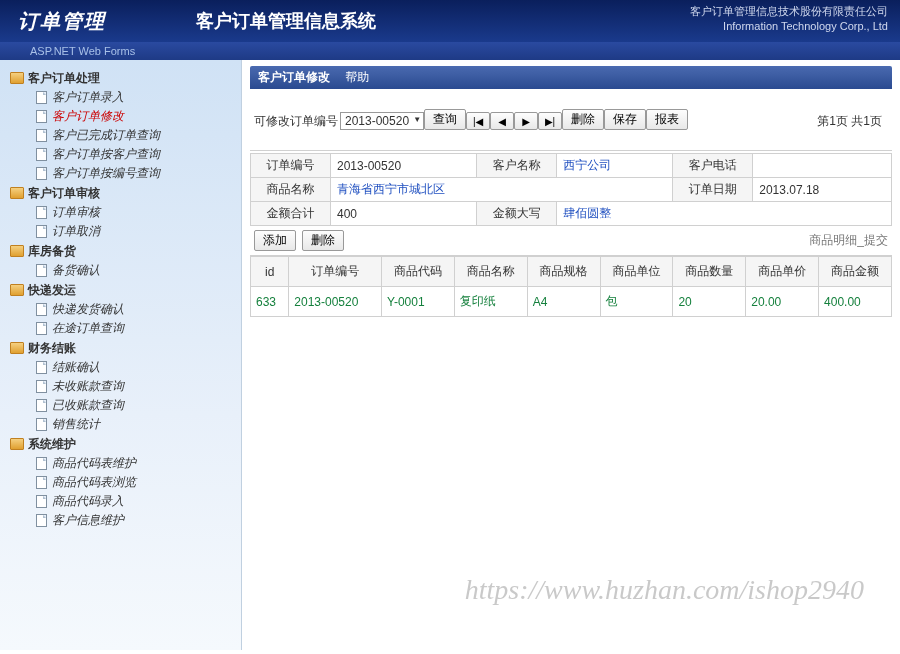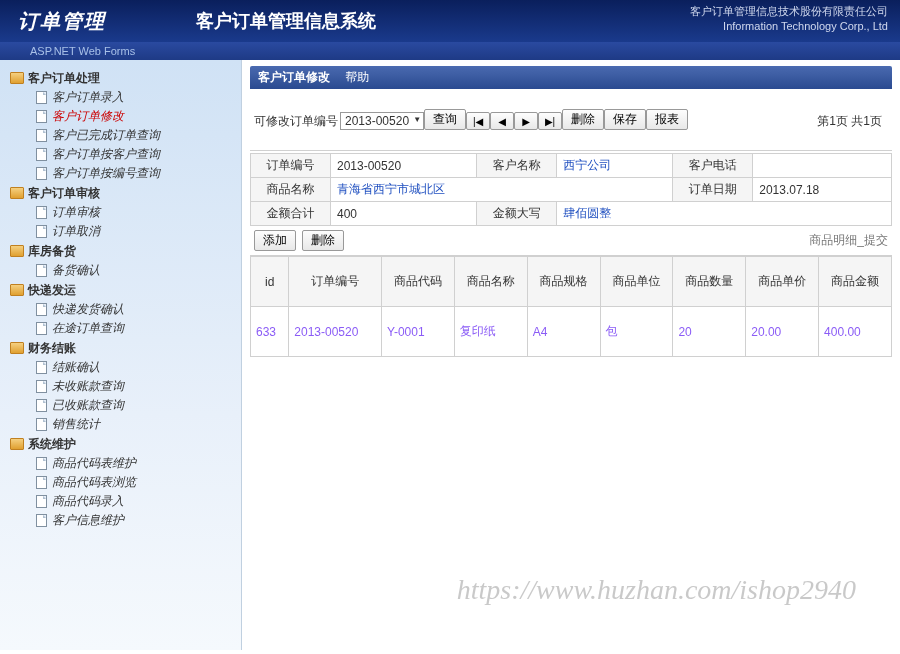--- a/index.html
+++ b/index.html
@@ -41,25 +41,25 @@
     
     .form-table { width: 100%; border-collapse: collapse; margin-top: 2px; }
     .form-table td { border: 1px solid #d0d0d0; padding: 3px 6px; font-size: 12px; }
     .form-table .label-cell { background: #f5f5f5; text-align: center; width: 80px; }
     .form-table .link-val { color: #2050c0; cursor: pointer; }
     
     .detail-bar { display: flex; align-items: center; padding: 4px 4px; border-bottom: 1px solid #d0d0d0; gap: 6px; }
     .detail-bar .right-label { margin-left: auto; color: #777; }
     
     .data-table { width: 100%; border-collapse: collapse; }
-    .data-table th, .data-table td { border: 1px solid #d0d0d0; padding: 16px 5px; font-size: 12px; text-align: left; }
+    .data-table th, .data-table td { border: 1px solid #d0d0d0; padding: 6px 5px; font-size: 12px; text-align: left; }
     .data-table th { background: #f5f5f5; font-weight: normal; text-align: center; }
-    .data-table td { color: #8b5cf6; }
+    .data-table td { color: #15803d; }
     
-    .watermark { position: absolute; bottom: 48px; right: 44px; font-size: 28px; font-style: italic; color: rgba(100,100,100,0.35); font-family: Georgia, serif; pointer-events: none; }
+    .watermark { position: absolute; bottom: 48px; right: 36px; font-size: 28px; font-style: italic; color: rgba(100,100,100,0.35); font-family: Georgia, serif; pointer-events: none; }
   </style>
 </head>
 <body>
 
 <div class="header">
   <div class="header-left">
     <div class="logo-title">订单管理</div>
     <div class="system-title">客户订单管理信息系统</div>
   </div>
   <div class="header-right">

